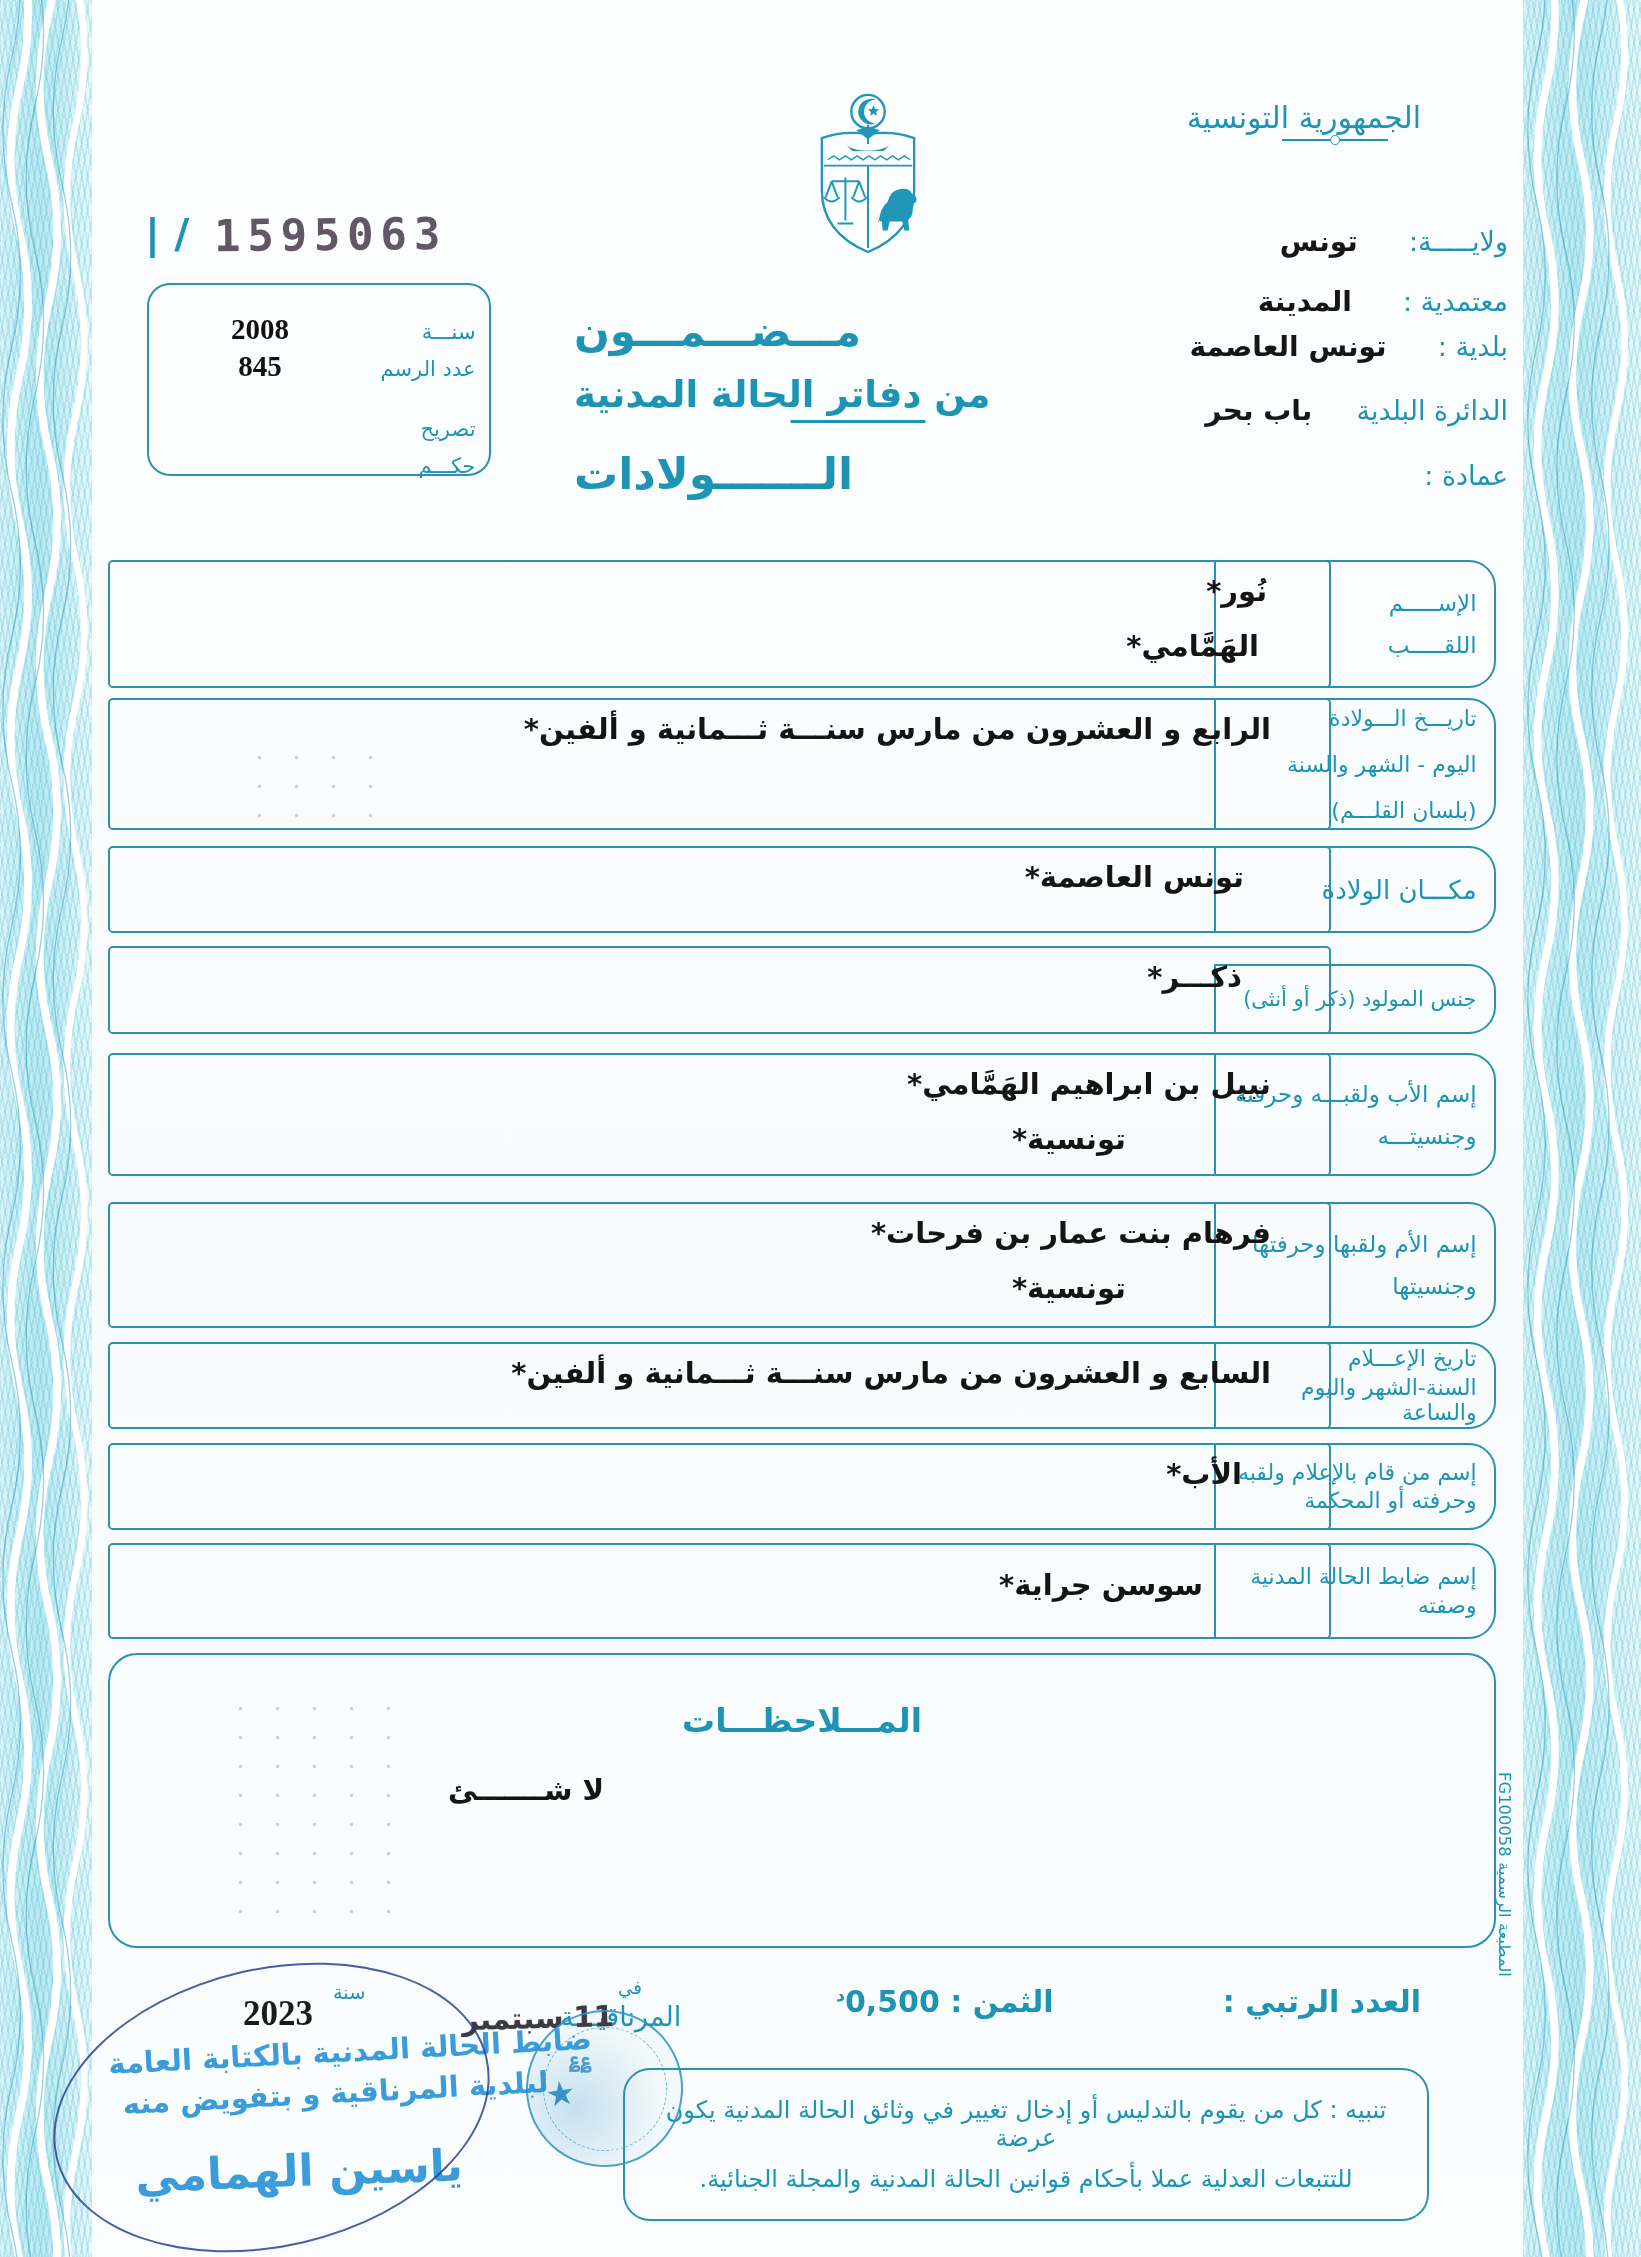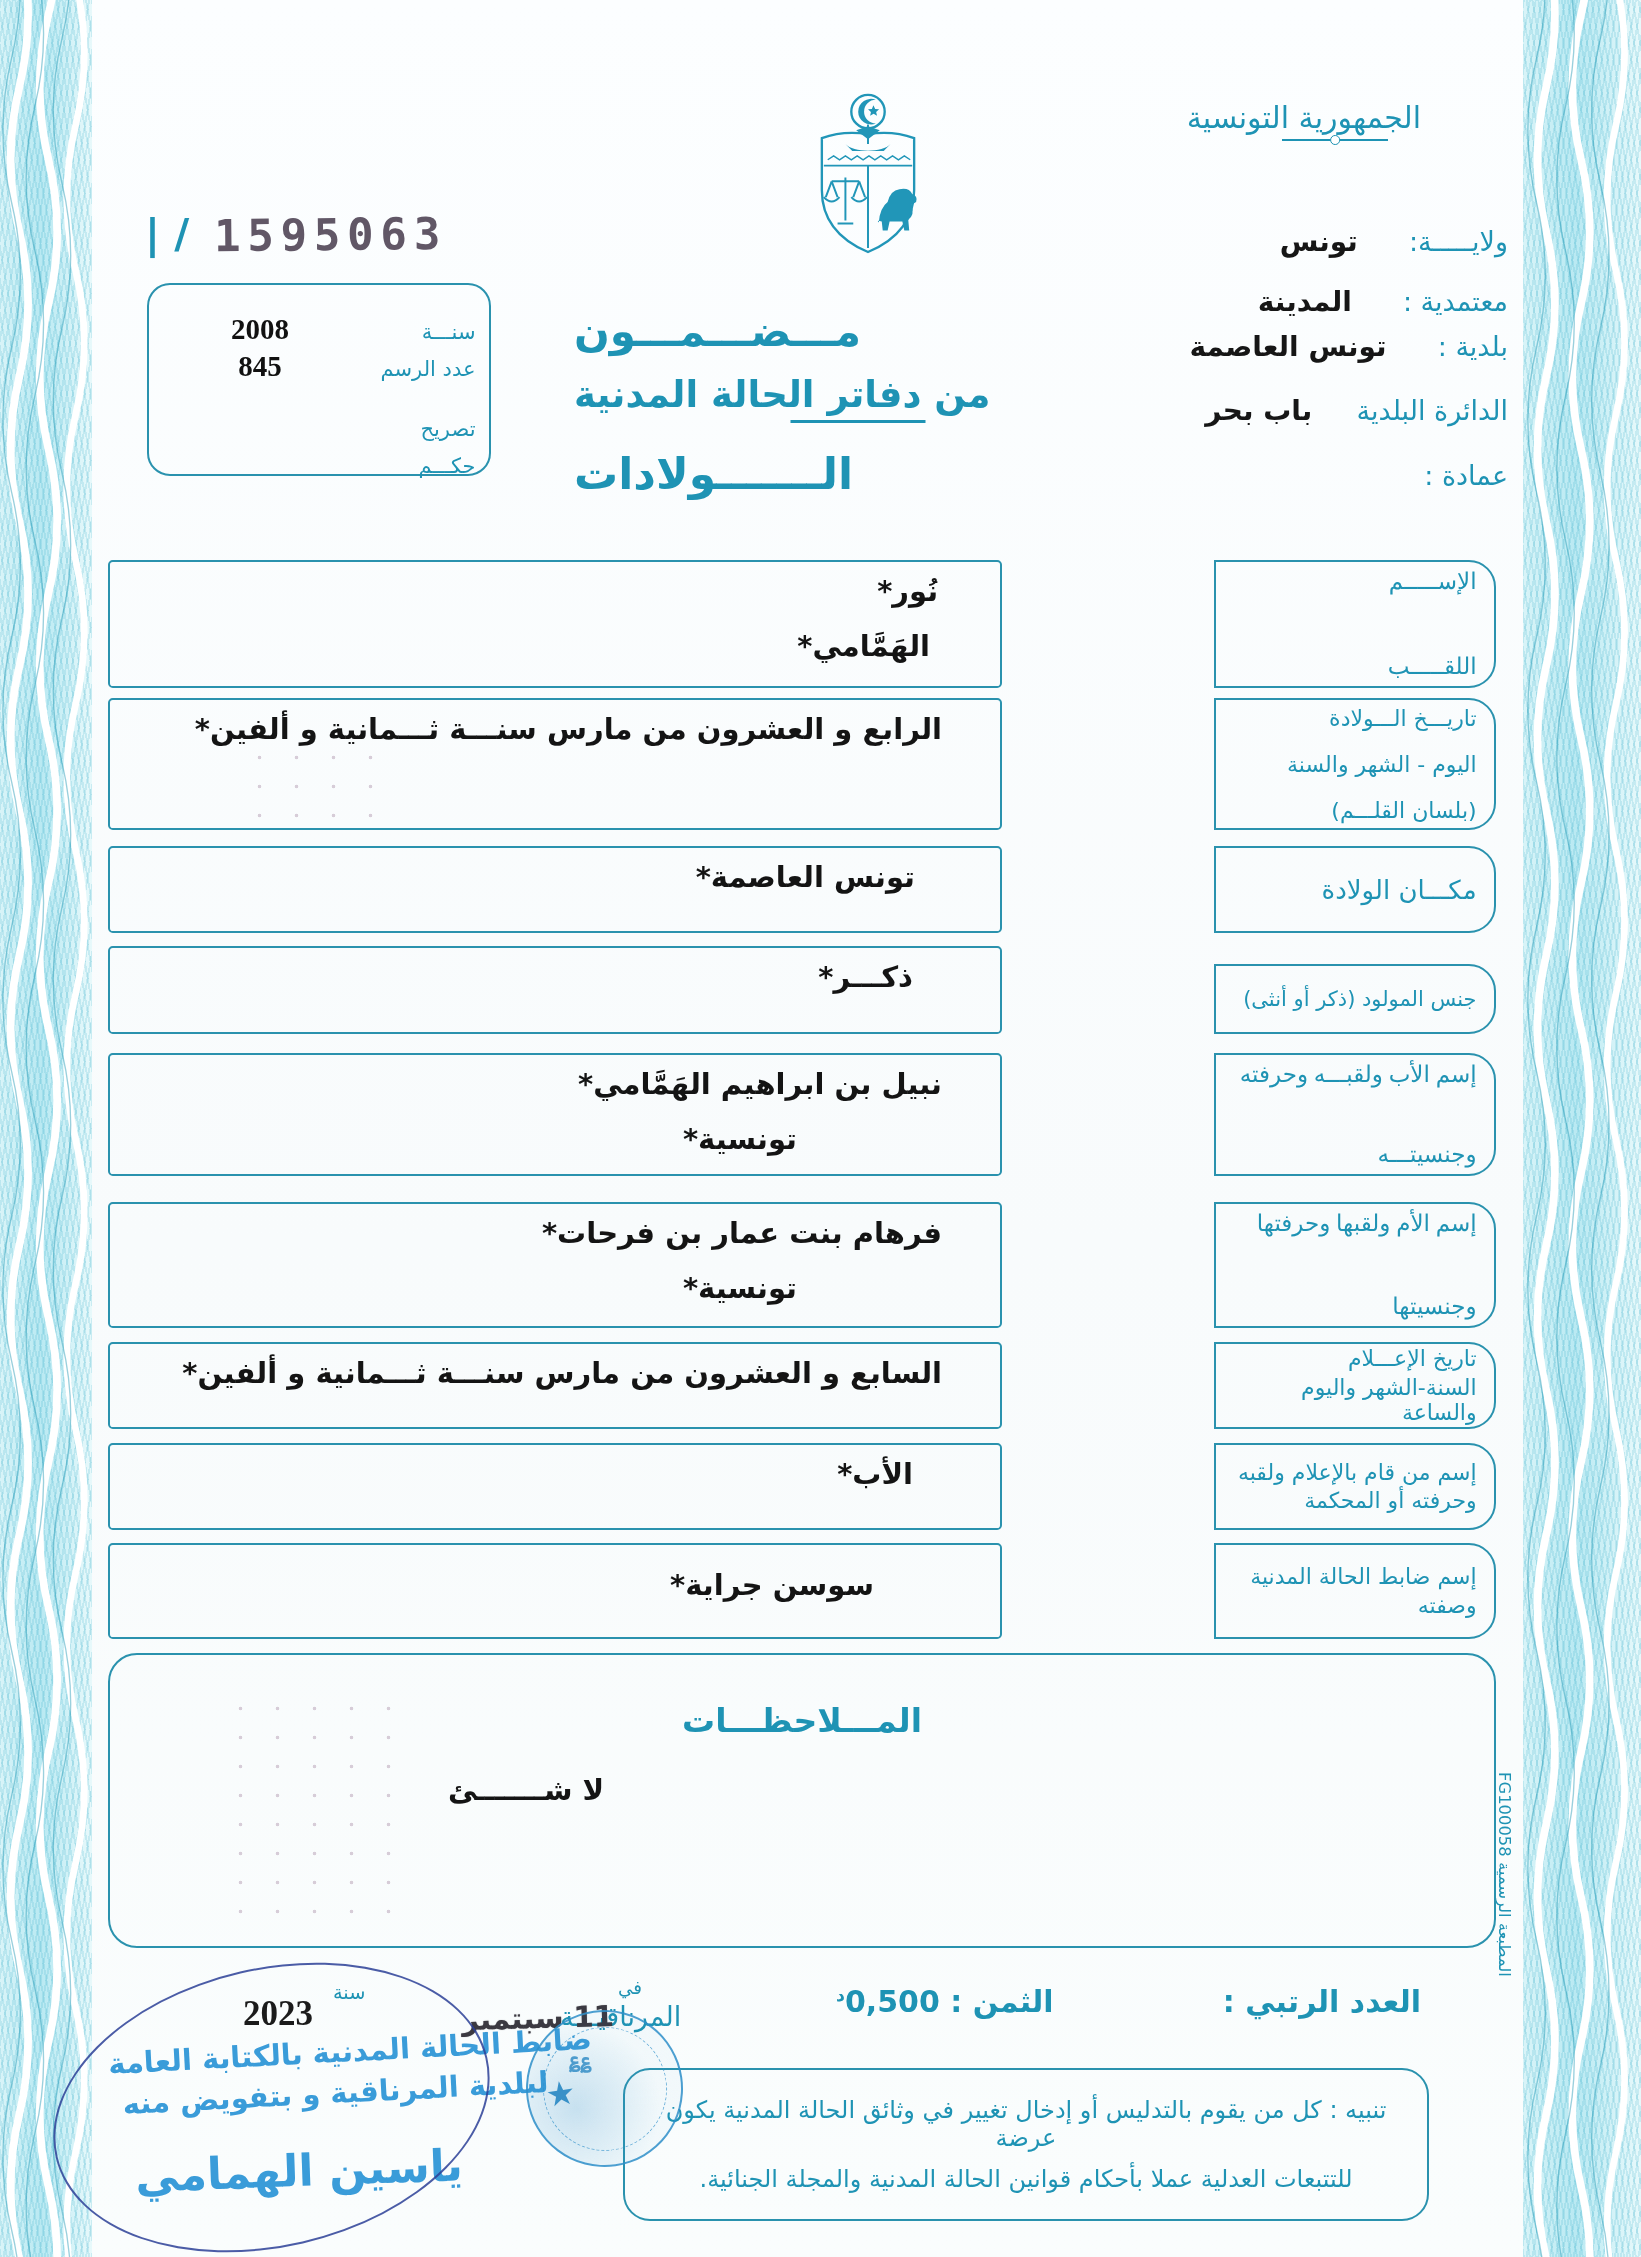--- a/index.html
+++ b/index.html
@@ -29,22 +29,22 @@
   .title-wrap{position:absolute;left:574px;top:307px;width:541px;text-align:left;}
   .title-wrap .t1{font-size:42px;font-weight:bold;}
   .title-wrap .t2{font-size:37px;font-weight:bold;margin-top:17.4px;}
   .title-wrap .t-underline{width:135px;height:2.9px;background:#1e93b4;margin:3.9px auto 0;transform:translateX(13.5px);}
   .title-wrap .t3{font-size:44px;font-weight:bold;margin-top:25px;}
   
   .trow{position:absolute;left:108px;right:145px;}
   .label-box{position:absolute;right:0;top:0;bottom:0;width:282px;border:2.4px solid #2a92ae;
     border-radius:0 27px 27px 0;box-sizing:border-box;direction:rtl;display:flex;flex-direction:column;
     justify-content:center;padding:5.8px 17.4px 5.8px 7.7px;color:#1e93b4;font-size:23px;text-align:right;gap:7.7px;}
-  .label-box.spread{justify-content:space-between;gap:16px;font-family:Liberation Serif, serif;}
-  .value-box{position:absolute;left:0;top:0;bottom:0;width:894px;border:2.4px solid #2a92ae;
+  .label-box.spread{justify-content:center;gap:16px;}
+  .value-box{position:absolute;left:0;top:0;bottom:0;width:1223px;border:2.4px solid #2a92ae;
     border-radius:4.8px;box-sizing:border-box;direction:rtl;padding:11.6px 58px 5.8px 17.4px;
     color:#141414;font-weight:bold;font-size:29px;text-align:right;}
   .value-box .vl{margin-bottom:21px;white-space:nowrap;}
   
   .obs-box{position:absolute;left:108px;right:145px;top:1653px;height:295px;border:2.4px solid #2a92ae;
     border-radius:29px;box-sizing:border-box;}
   .obs-title{position:absolute;left:50%;transform:translateX(-50%);top:46px;
     color:#1e93b4;font-size:33px;font-weight:bold;}
   .obs-value{position:absolute;left:338px;top:118px;color:#141414;font-weight:bold;font-size:29px;}
   

